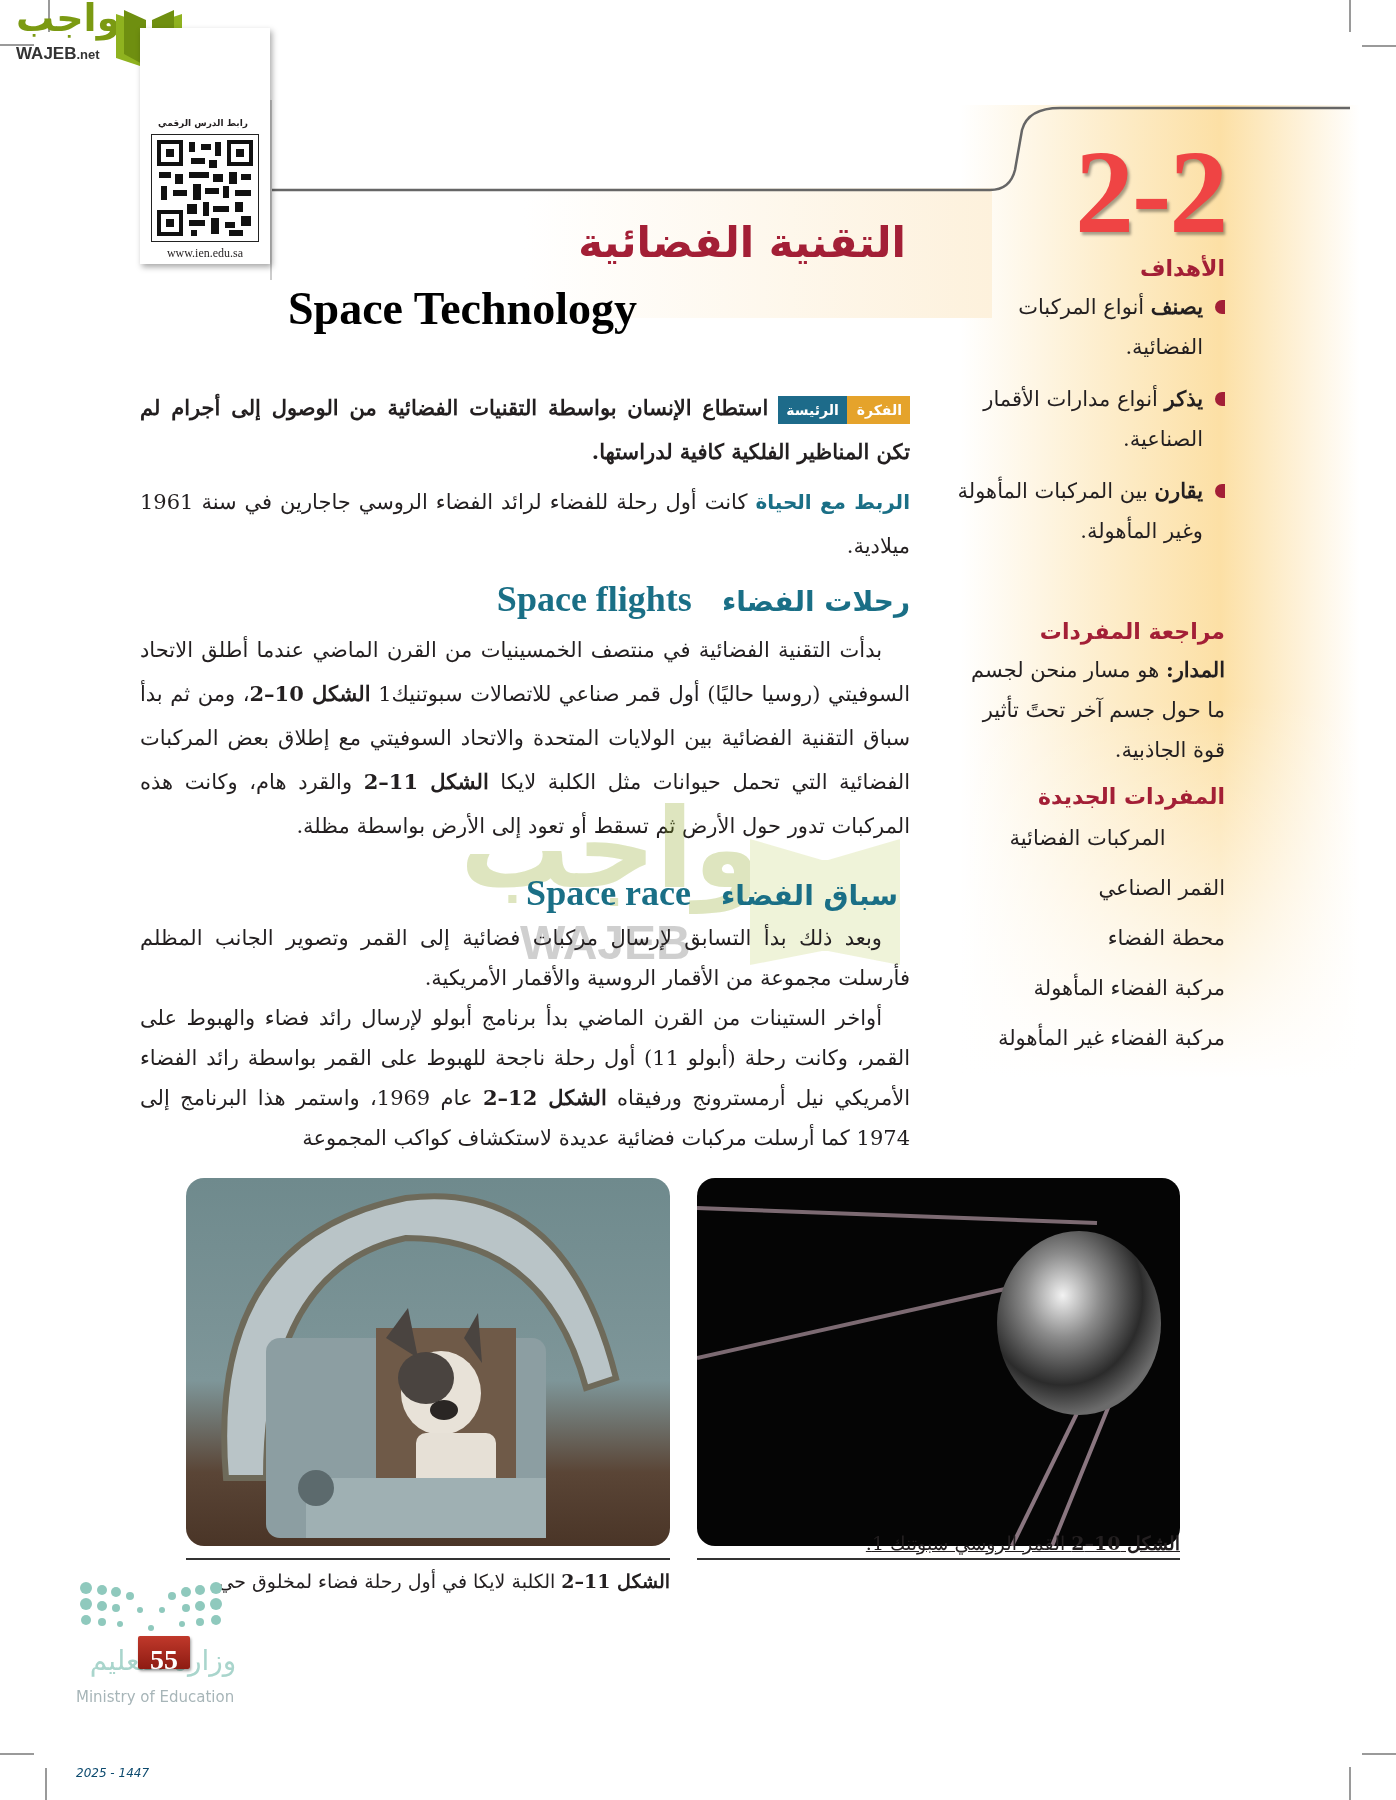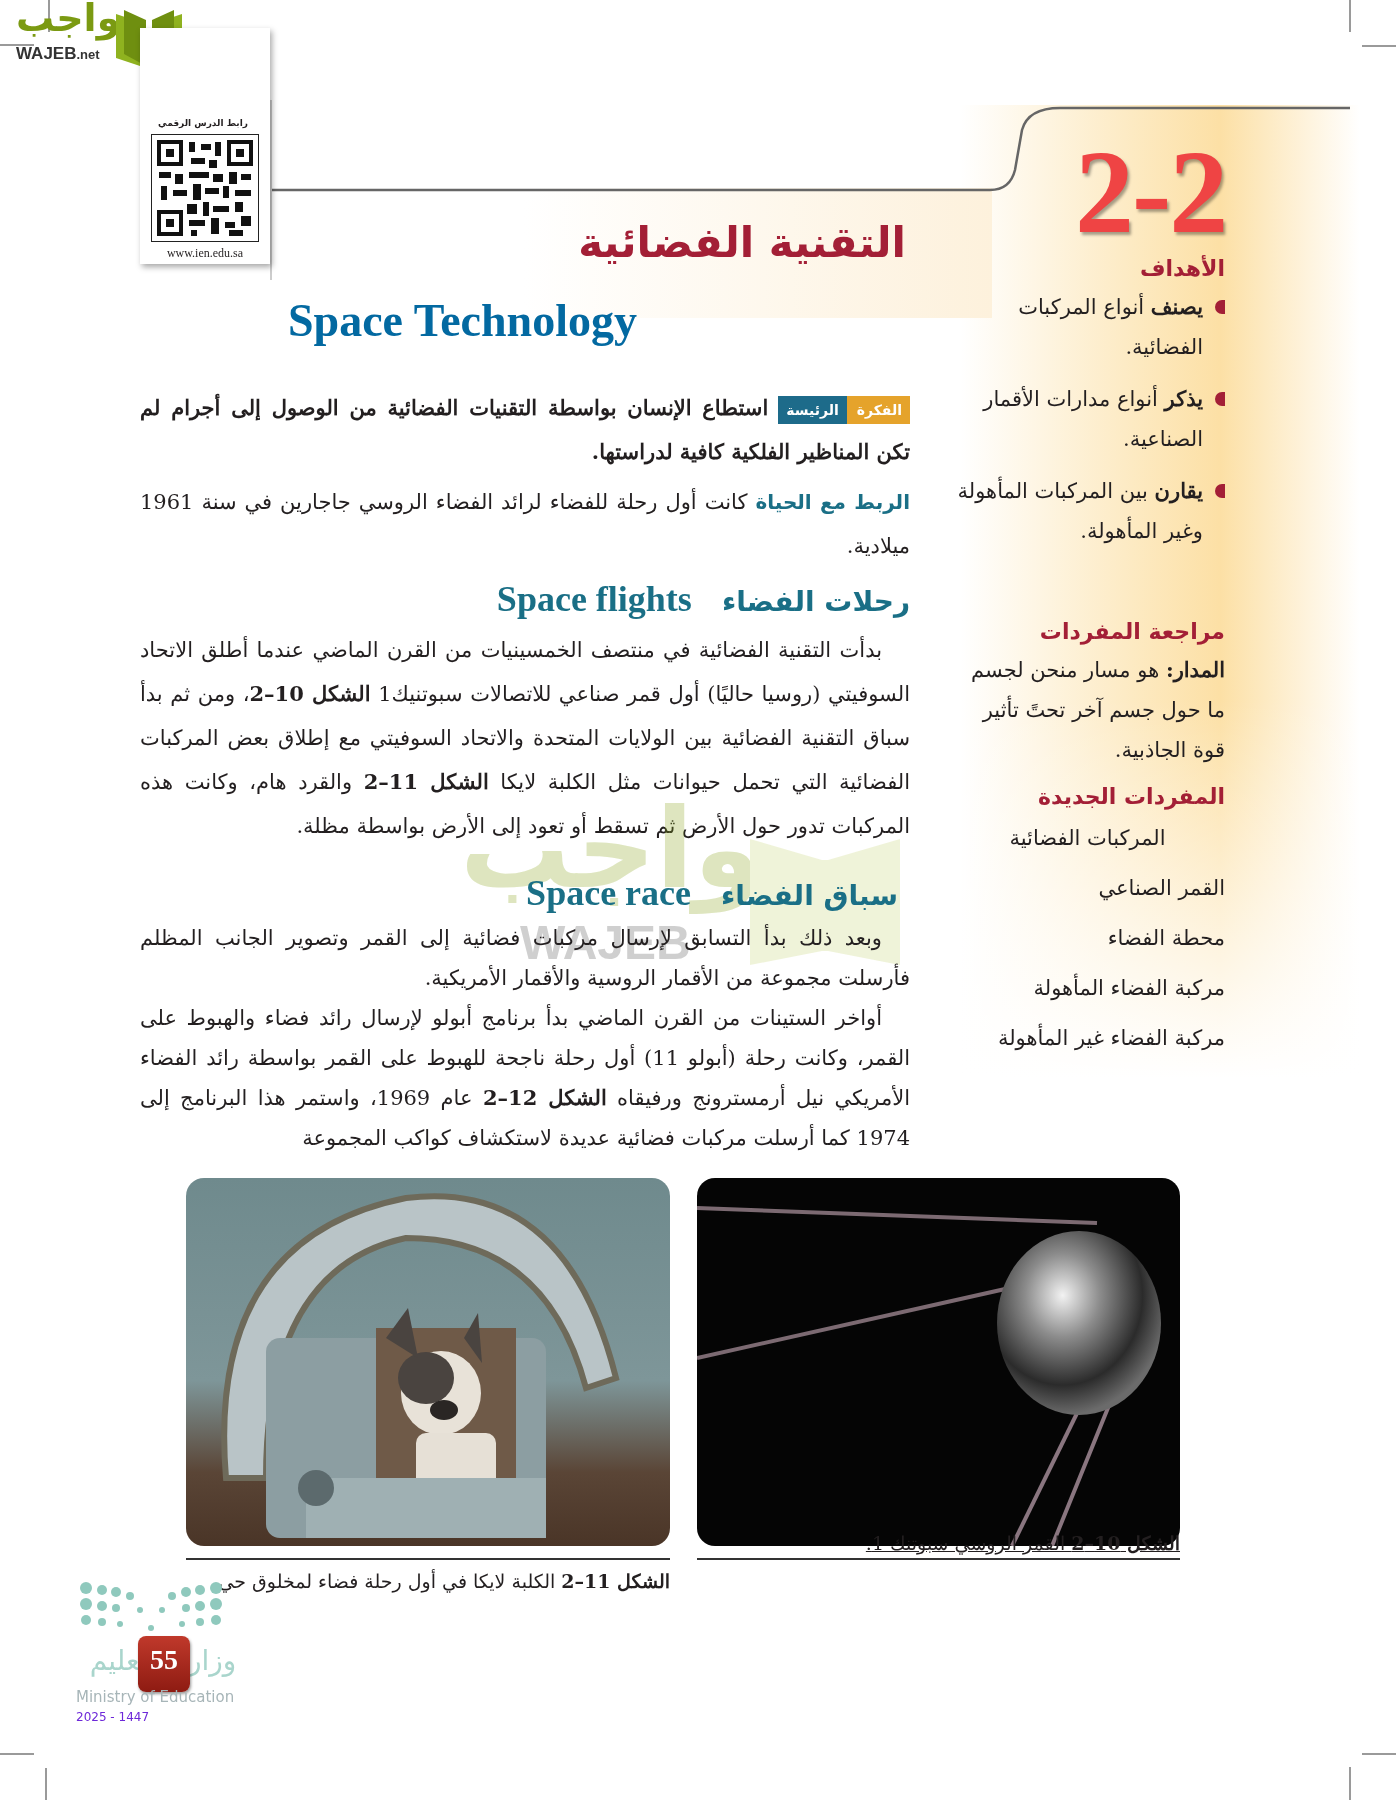--- a/index.html
+++ b/index.html
@@ -7,40 +7,40 @@
   .abs{position:absolute;}
   .crop{position:absolute;background:#9a9a9a;}
   
   .side-panel{position:absolute;left:960px;top:105px;width:400px;height:980px;
     background:linear-gradient(90deg,rgba(255,255,255,0) 0%,rgba(253,236,200,0.9) 35%,rgba(252,222,160,0.95) 65%,rgba(255,255,255,0) 100%);}
   .side-fade{position:absolute;left:960px;top:700px;width:400px;height:420px;background:linear-gradient(180deg,rgba(255,255,255,0),#fff 90%);}
   .header-band{position:absolute;left:272px;top:188px;width:720px;height:130px;background:linear-gradient(90deg,#fff 0%,#fff 35%,#fdf1dc 100%);}
   .lesson-num{position:absolute;left:1075px;top:125px;font-family:"Liberation Serif",serif;font-weight:bold;font-size:118px;color:#ef4444;letter-spacing:-2px;text-shadow:2px 3px 3px rgba(0,0,0,0.35);}
   .rtl{direction:rtl;text-align:right;}
   .title-ar{position:absolute;right:490px;top:218px;font-family:"DejaVu Sans",sans-serif;font-weight:bold;font-size:42px;color:#a31f36;}
-  .title-en{position:absolute;left:288px;top:294px;font-family:"Liberation Serif",serif;font-weight:bold;font-size:46px;color:#0369a1;}
+  .title-en{position:absolute;left:288px;top:282px;font-family:"Liberation Serif",serif;font-weight:bold;font-size:46px;color:#000000;}
   .side h3{margin:0;font-family:"DejaVu Sans",sans-serif;font-weight:bold;color:#a31f36;font-size:22px;}
   .side p,.side li{font-size:21px;line-height:40px;margin:0;}
   .side ul{list-style:none;padding:0;margin:6px 0 0 0;}
   .side li{position:relative;padding-right:22px;margin-bottom:12px;}
   .bullet{position:absolute;right:0;top:13px;width:10px;height:14px;background:#a31f36;border-radius:0 8px 8px 0;transform:scaleX(-1);}
   .main{position:absolute;left:140px;width:770px;font-size:21px;line-height:44px;}
   .bold{font-weight:bold;}
   .teal{color:#1a6f86;}
   .badge{display:inline-flex;vertical-align:middle;height:28px;margin-left:10px;font-family:"DejaVu Sans",sans-serif;font-size:14px;font-weight:bold;color:#fff;}
   .badge .b1{background:#e5a32b;padding:0 8px 0 10px;line-height:28px;position:relative;}
   .badge .b2{background:#1d6b8a;padding:0 8px;line-height:28px;}
   .sec-head{position:absolute;font-weight:bold;font-size:30px;color:#1a6f86;}
   .sec-head .en{font-family:"Liberation Serif",serif;font-size:36px;margin-right:30px;}
   .sec-head .ar{font-family:"DejaVu Sans",sans-serif;font-size:28px;}
   .photo{position:absolute;border-radius:18px;overflow:hidden;}
   .caption{position:absolute;font-size:19px;}
   .rule{position:absolute;height:2px;background:#333;}
   .qr-card{position:absolute;left:140px;top:28px;width:130px;height:236px;background:#fff;box-shadow:2px 3px 6px rgba(0,0,0,0.35);}
-  .page-num{position:absolute;left:138px;top:1636px;width:52px;height:56px;background:linear-gradient(180deg,#c0392b,#8e1b12);border-radius:8px;color:#fff;font-family:"Liberation Serif",serif;font-weight:bold;font-size:28px;text-align:center;line-height:48px;box-shadow:1px 2px 3px rgba(0,0,0,0.4);}
+  .page-num{position:absolute;left:138px;top:1636px;width:52px;height:33px;background:linear-gradient(180deg,#c0392b,#8e1b12);border-radius:2px;color:#fff;font-family:"Liberation Serif",serif;font-weight:bold;font-size:28px;text-align:center;line-height:48px;box-shadow:1px 2px 3px rgba(0,0,0,0.4);}
 </style>
 </head>
 <body>
 
 <div class="crop" style="left:48px;top:0;width:2px;height:32px;"></div>
 <div class="crop" style="left:0;top:44px;width:34px;height:2px;"></div>
 <div class="crop" style="left:1349px;top:0;width:2px;height:32px;"></div>
 <div class="crop" style="left:1362px;top:45px;width:34px;height:2px;"></div>
 <div class="crop" style="left:0;top:1753px;width:34px;height:2px;"></div>
 <div class="crop" style="left:45px;top:1768px;width:2px;height:32px;"></div>
@@ -235,13 +235,13 @@
       <circle cx="44" cy="44" r="3"></circle>
       <circle cx="75" cy="48" r="3"></circle>
     <circle cx="140" cy="40" r="5"></circle>
       <circle cx="124" cy="42" r="4"></circle>
       <circle cx="106" cy="44" r="3"></circle>
   </g>
 </svg>
 <div class="abs" style="left:78px;top:1644px;width:170px;text-align:center;direction:rtl;font-family:'DejaVu Sans',sans-serif;font-size:28px;color:#a9d5cc;">وزارة التعليم</div>
 <div class="page-num">55</div>
 <div class="abs" style="left:76px;top:1688px;font-family:'DejaVu Sans',sans-serif;font-size:15px;color:#a7b5b8;">Ministry of Education</div>
-<div class="abs" style="left:76px;top:1710px;font-family:'DejaVu Sans',sans-serif;font-size:12px;color:#6d28d9;">2025 - 1447</div>
+<div class="abs" style="left:76px;top:1766px;font-family:'DejaVu Sans',sans-serif;font-size:12px;color:#0c4a6e;font-style:italic;">2025 - 1447</div>
 
 </body></html>

